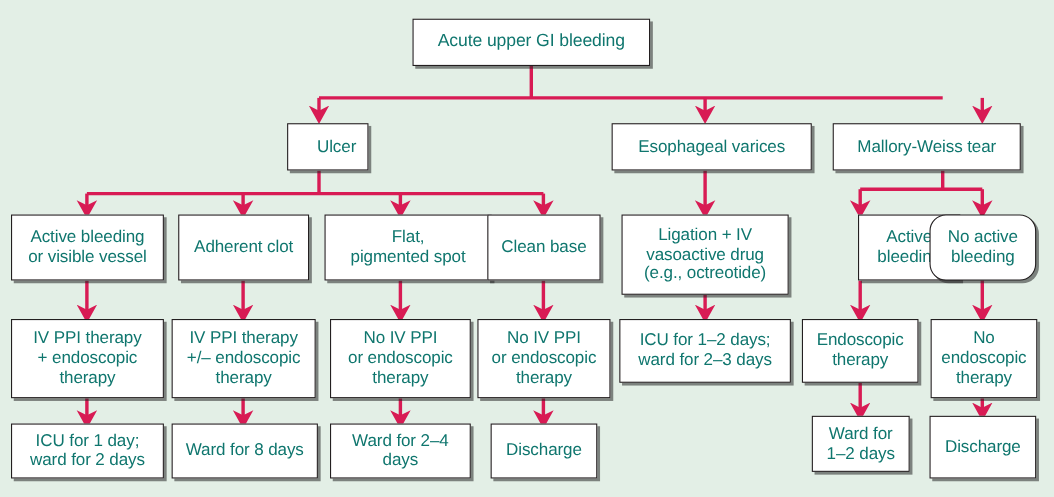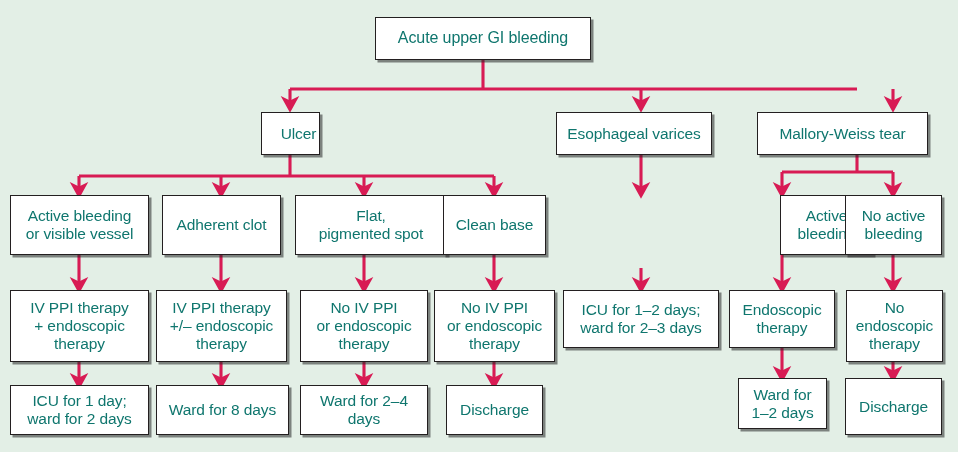--- a/index.html
+++ b/index.html
@@ -99,49 +99,54 @@
       <path d="M494,362 L494,381" marker-end="url(#arrow)"></path>
       <path d="M782,348 L782,374" marker-end="url(#arrow)"></path>
       <path d="M893,362 L893,374" marker-end="url(#arrow)"></path>
     </g>
   </svg>
 
   <div class="node root" style="left:375px; top:17px; width:216px; height:43px;">
     <span class="node-label">Acute upper GI bleeding</span>
   </div>
 
-  <div class="node" style="left:261px; top:112px; width:59px; height:43px;padding-left:20px;">
+  <div class="node" style="left:261px; top:112px; width:74px; height:43px;padding-left:20px;">
     <span class="node-label">Ulcer</span>
   </div>
-  <div class="node" style="left:556px; top:112px; width:156px; height:43px;text-align:center;">
+  <div class="node" style="left:556px; top:112px; width:182px; height:43px;text-align:center;">
     <span class="node-label">Esophageal varices</span>
   </div>
   <div class="node" style="left:757px; top:112px; width:171px; height:43px;">
     <span class="node-label">Mallory-Weiss tear</span>
   </div>
 
   <div class="node" style="left:10px; top:195px; width:139px; height:60px;">
     <span class="node-label">Active bleeding
 or visible vessel</span>
   </div>
   <div class="node" style="left:162px; top:195px; width:119px; height:60px;">
     <span class="node-label">Adherent clot</span>
   </div>
   <div class="node" style="left:295px; top:195px; width:152px; height:60px;">
     <span class="node-label">Flat,
 pigmented spot</span>
   </div>
   <div class="node" style="left:443px; top:195px; width:103px; height:60px;">
     <span class="node-label">Clean base</span>
   </div>
+  <div class="node" style="left:565px; top:195px; width:152px; height:73px;">
+    <span class="node-label">Ligation + IV
+vasoactive drug
+(e.g., octreotide)</span>
+  </div>
   <div class="node" style="left:736px; top:195px; width:93px; height:60px;margin-left:44px;">
     <span class="node-label">Active
 bleeding</span>
   </div>
-  <div class="node" style="left:845px; top:195px; width:97px; height:60px;">
+  <div class="node" style="left:845px; top:195px; width:97px; height:60px;border-radius:15px;">
     <span class="node-label">No active
 bleeding</span>
   </div>
 
   <div class="node" style="left:10px; top:290px; width:139px; height:72px;">
     <span class="node-label">IV PPI therapy
 + endoscopic
 therapy</span>
   </div>
   <div class="node" style="left:156px; top:290px; width:131px; height:72px;">

